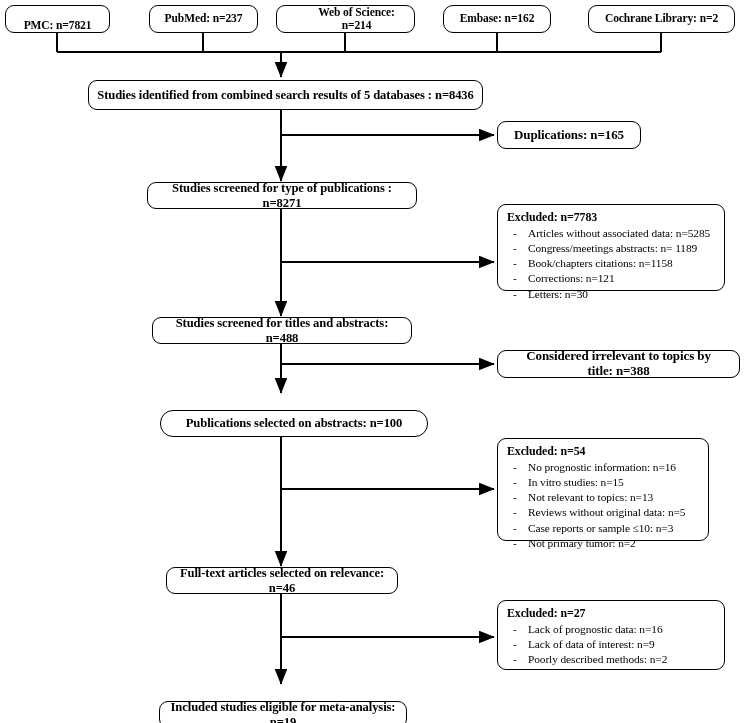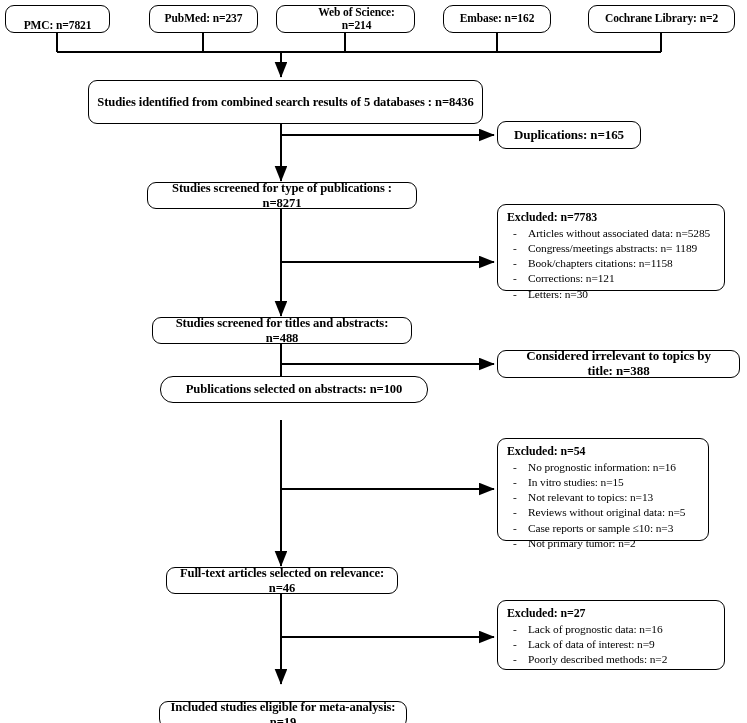--- a/index.html
+++ b/index.html
@@ -139,33 +139,33 @@
   <div class="node db-node" style="left:276px; top:5px; width:139px; height:28px;padding-left:28px;">
     <span>Web of Science: n=214</span>
   </div>
   <div class="node db-node" style="left:443px; top:5px; width:108px; height:28px;border-radius:10px;">
     <span>Embase: n=162</span>
   </div>
   <div class="node db-node" style="left:588px; top:5px; width:147px; height:28px;">
     <span>Cochrane Library: n=2</span>
   </div>
 
-  <div class="node main-node" style="left:88px; top:80px; width:395px; height:44px;align-items:center;">
+  <div class="node main-node" style="left:88px; top:80px; width:395px; height:30px;align-items:center;">
     <span>Studies identified from combined search results of 5 databases : n=8436</span>
   </div>
 
   <div class="node main-node" style="left:147px; top:182px; width:270px; height:27px;">
     <span>Studies screened for type of publications : n=8271</span>
   </div>
 
   <div class="node main-node" style="left:152px; top:317px; width:260px; height:27px;">
     <span>Studies screened for titles and abstracts: n=488</span>
   </div>
 
-  <div class="node main-node" style="left:160px; top:376px; width:268px; height:27px;border-radius:13px;">
+  <div class="node main-node" style="left:160px; top:410px; width:268px; height:27px;border-radius:13px;">
     <span>Publications selected on abstracts: n=100</span>
   </div>
 
   <div class="node main-node" style="left:166px; top:567px; width:232px; height:27px;">
     <span>Full-text articles selected on relevance: n=46</span>
   </div>
 
   <div class="node main-node" style="left:159px; top:701px; width:248px; height:27px;">
     <span>Included studies eligible for meta-analysis: n=19</span>
   </div>

